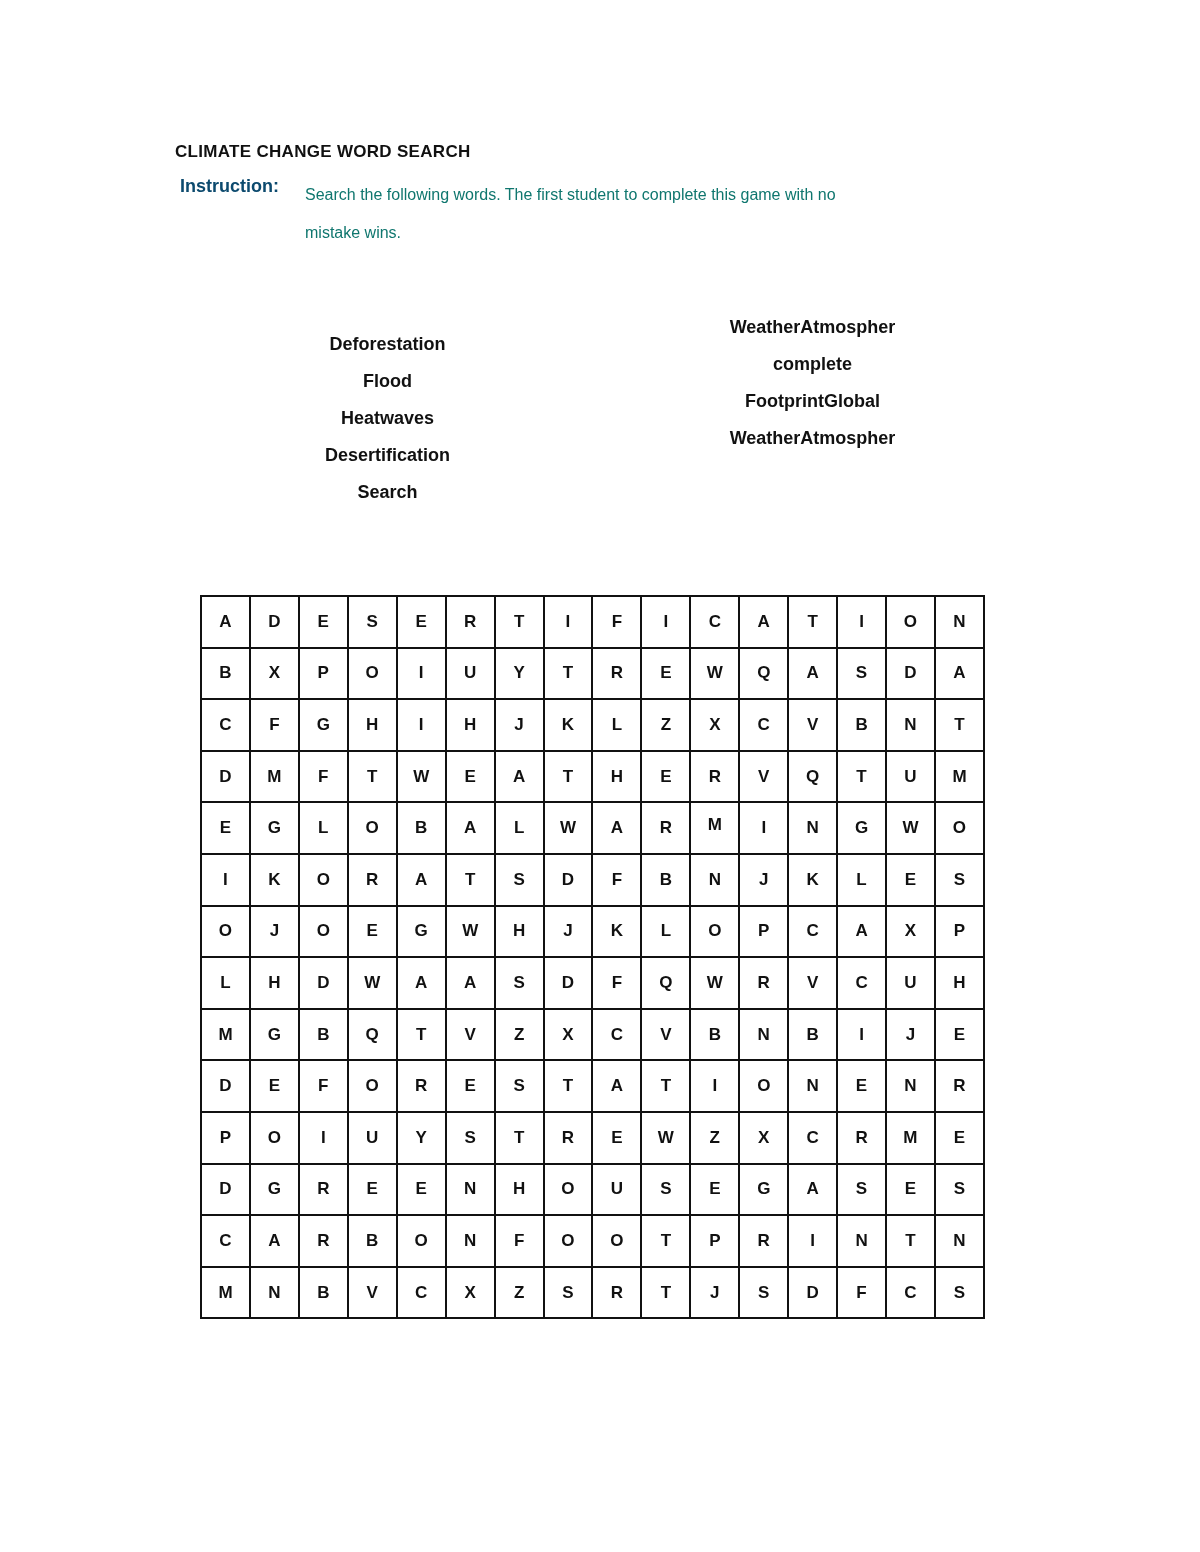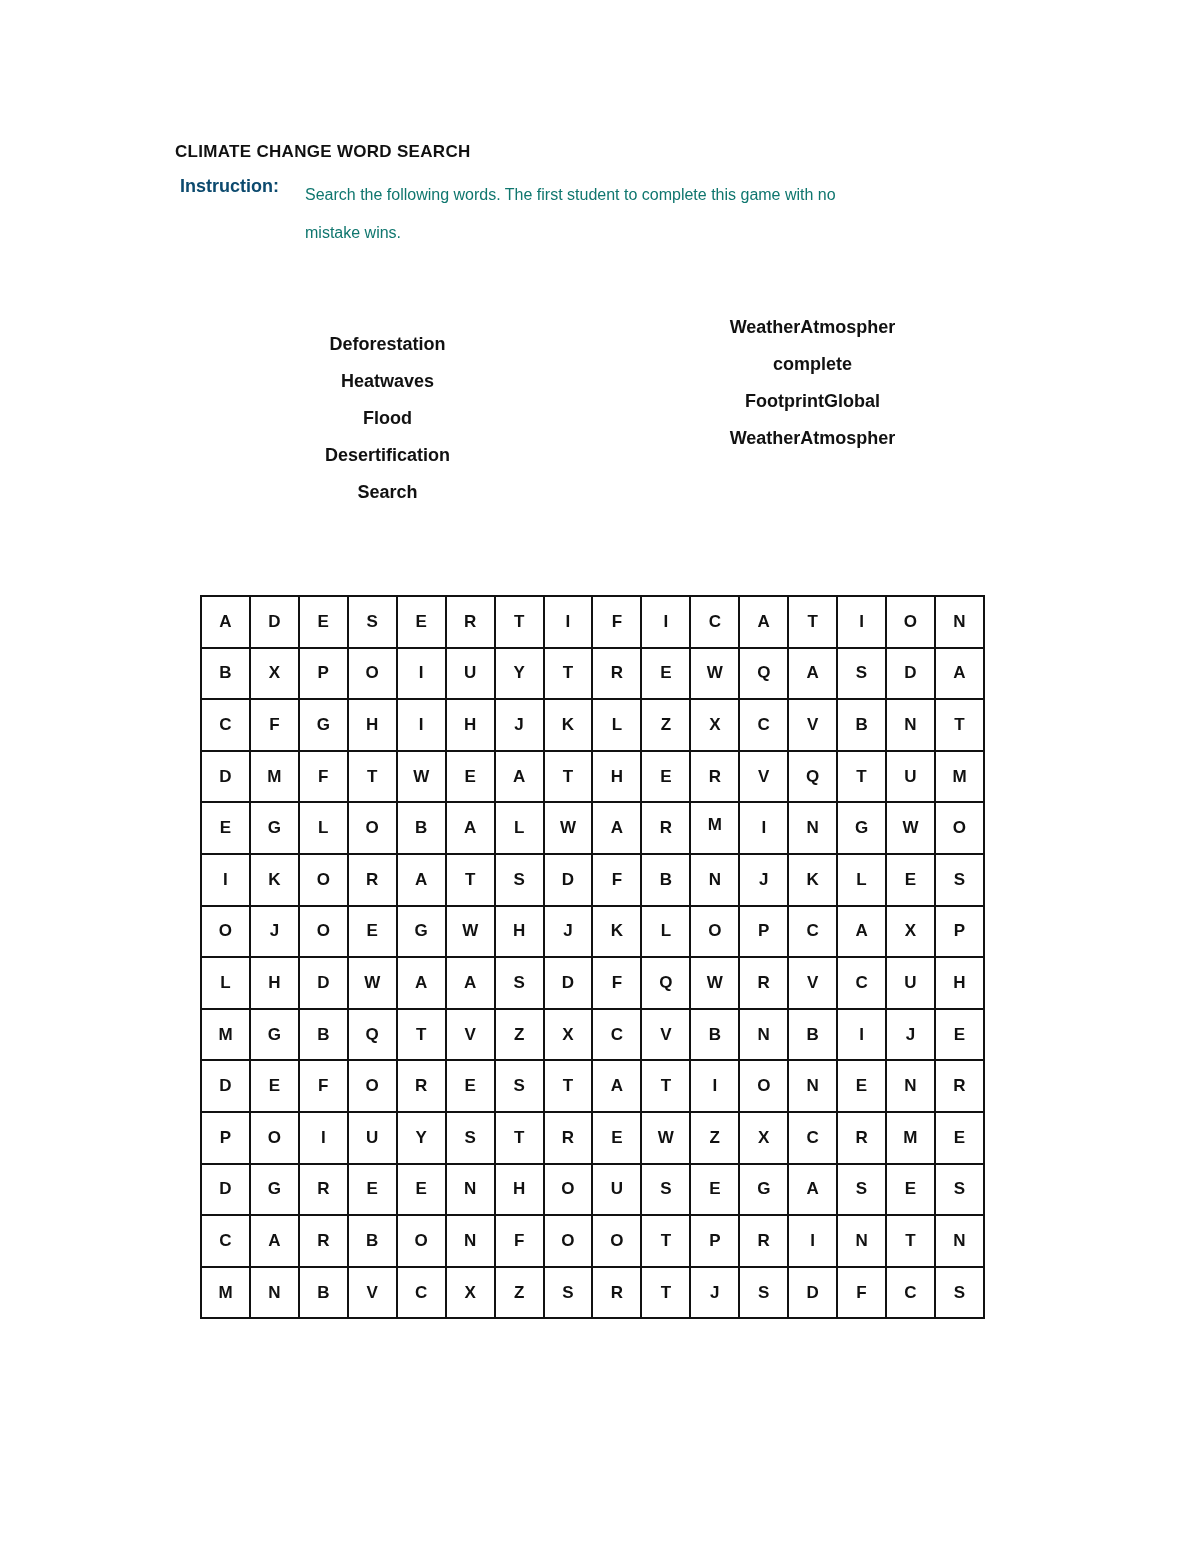--- a/index.html
+++ b/index.html
@@ -81,22 +81,22 @@
 
   <span class="instr-label">Instruction:</span>
 
   <div class="instr-text">
     <div>Search the following words. The first student to complete this game with no</div>
     <div>mistake wins.</div>
   </div>
 
   <div class="word-col left">
       <div class="word-item">Deforestation</div>
+      <div class="word-item">Flood</div>
       <div class="word-item">Heatwaves</div>
-      <div class="word-item">Flood</div>
       <div class="word-item">Desertification</div>
       <div class="word-item">Search</div>
     </div>
 
   <div class="word-col right">
       <div class="word-item">WeatherAtmospher</div>
       <div class="word-item">complete</div>
       <div class="word-item">FootprintGlobal</div>
       <div class="word-item">WeatherAtmospher</div>
     </div>

